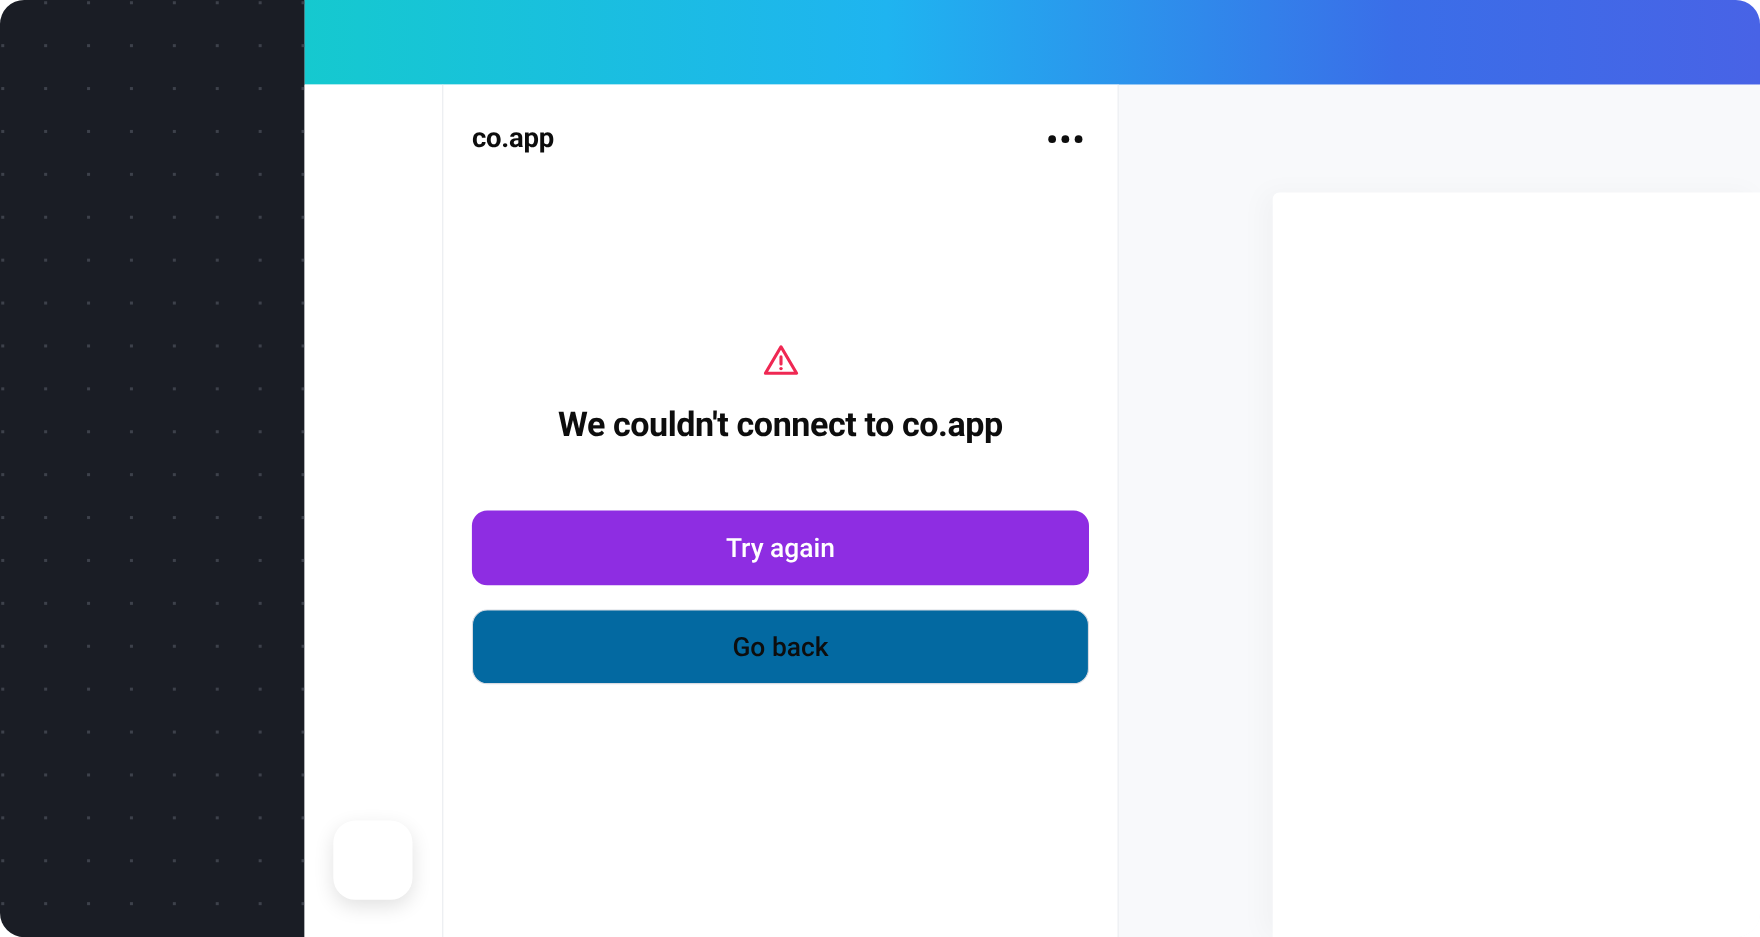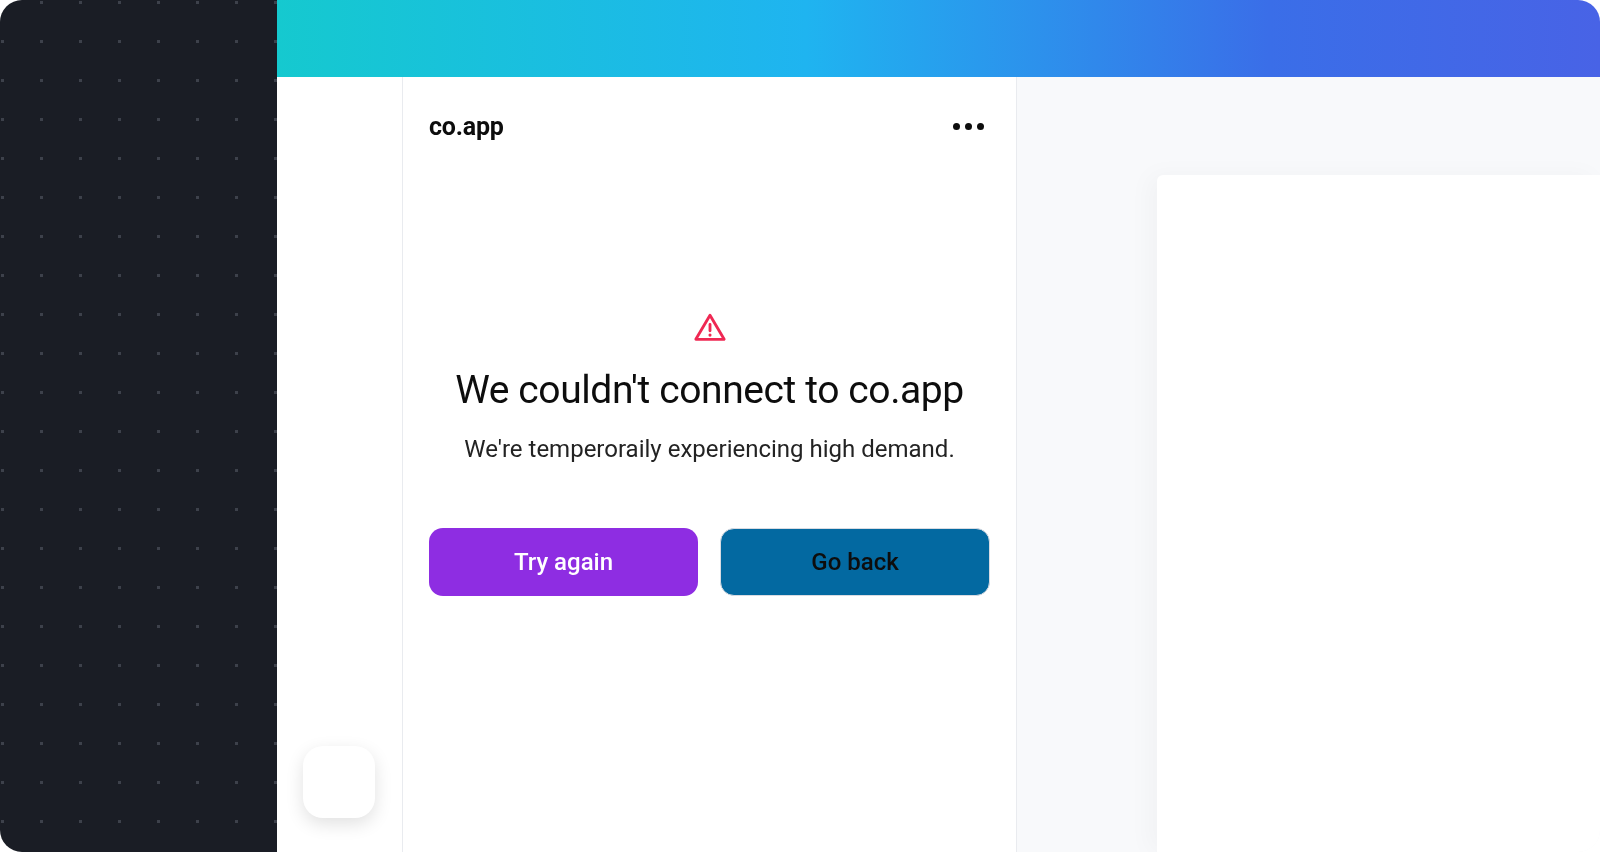--- a/index.html
+++ b/index.html
@@ -95,35 +95,36 @@
     }
     .dialog-body {
       padding-top: 150px;
       text-align: center;
     }
     .warn-icon {
       display: inline-block;
       margin-bottom: 18px;
     }
     .error-heading {
-      font-size: 39px;
-      font-weight: 400;
+      font-size: 31px;
+      font-weight: 700;
       color: #0d0d0d;
       letter-spacing: -0.4px;
       margin-bottom: 18px;
     }
     .error-line {
       font-size: 24px;
       color: #232323;
       line-height: 1.55;
       font-weight: 400;
     }
     .button-stack {
       margin-top: 60px;
       display: flex;
+      flex-direction: column;
       gap: 22px;
     }
     .btn {
       width: 100%;
       height: 68px;
       border-radius: 14px;
       font-size: 24px;
       font-weight: 500;
       cursor: pointer;
       display: flex;
@@ -189,21 +190,20 @@
         <div class="dialog-body">
           <span class="warn-icon">
             <svg width="34" height="34" viewBox="0 0 24 24" fill="none">
               <path d="M12 3 L22 20 L2 20 Z" stroke="#ef2853" stroke-width="2" stroke-linejoin="round" fill="none"></path>
               <line x1="12" y1="9.5" x2="12" y2="14" stroke="#ef2853" stroke-width="2" stroke-linecap="round"></line>
               <circle cx="12" cy="17" r="1.1" fill="#ef2853"></circle>
             </svg>
           </span>
 
           <h2 class="error-heading">We couldn't connect to co.app</h2>
-          <p class="error-line">We're temperoraily experiencing high demand.</p>
 
           <div class="button-stack">
             <button class="btn btn-primary">Try again</button>
             <button class="btn btn-secondary">Go back</button>
           </div>
         </div>
 
       </div>
     </div>
 

